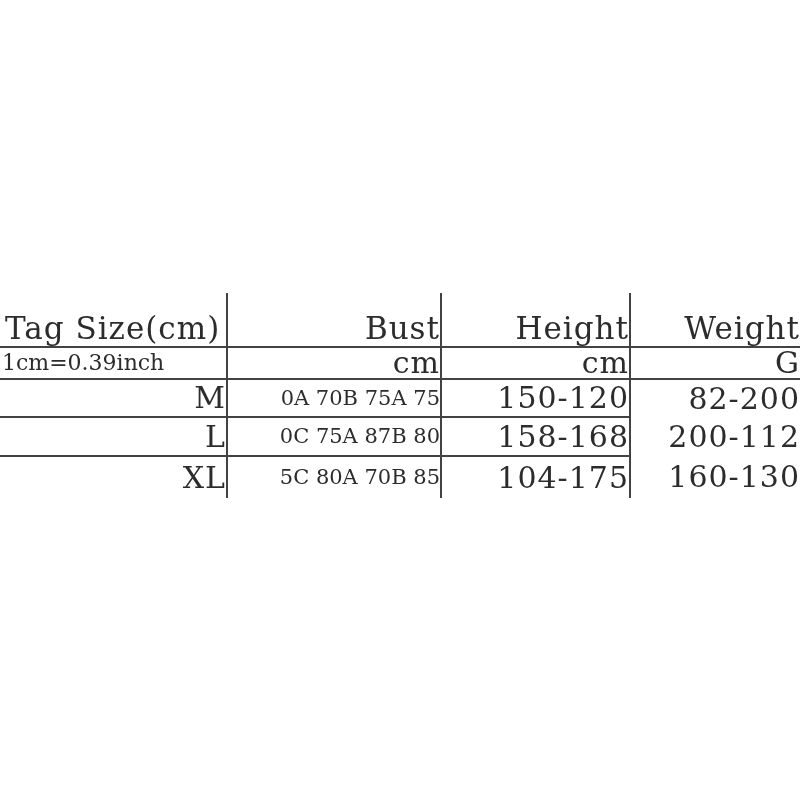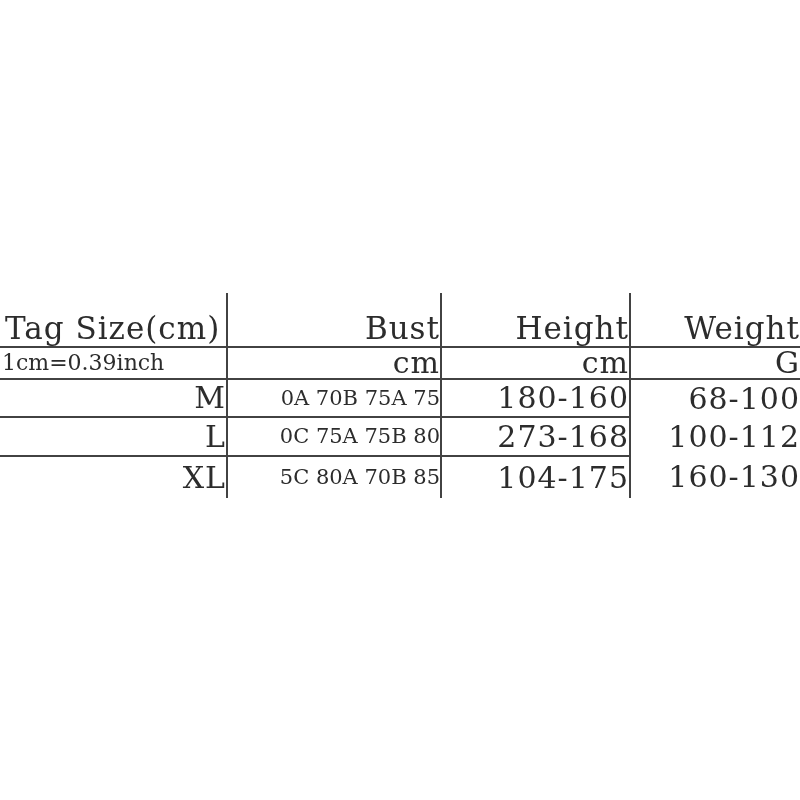--- a/index.html
+++ b/index.html
@@ -108,28 +108,28 @@
       </tr>
       <tr class="units-row">
         <td class="c1">1cm=0.39inch</td>
         <td class="c2">cm</td>
         <td class="c3">cm</td>
         <td class="c4">G</td>
       </tr>
       <tr class="row-0">
         <td class="c1">M</td>
         <td class="c2 bust-cell">0A 70B 75A 75</td>
-        <td class="c3">180-160</td>
-        <td class="c4">68-100</td>
+        <td class="c3">150-120</td>
+        <td class="c4">82-200</td>
       </tr>
       <tr class="row-1">
         <td class="c1">L</td>
-        <td class="c2 bust-cell">0C 75A 75B 80</td>
-        <td class="c3">273-168</td>
-        <td class="c4">100-112</td>
+        <td class="c2 bust-cell">0C 75A 87B 80</td>
+        <td class="c3">158-168</td>
+        <td class="c4">200-112</td>
       </tr>
       <tr class="row-2">
         <td class="c1">XL</td>
         <td class="c2 bust-cell">5C 80A 70B 85</td>
         <td class="c3">104-175</td>
         <td class="c4">160-130</td>
       </tr>
     </tbody>
   </table>
 </div>

